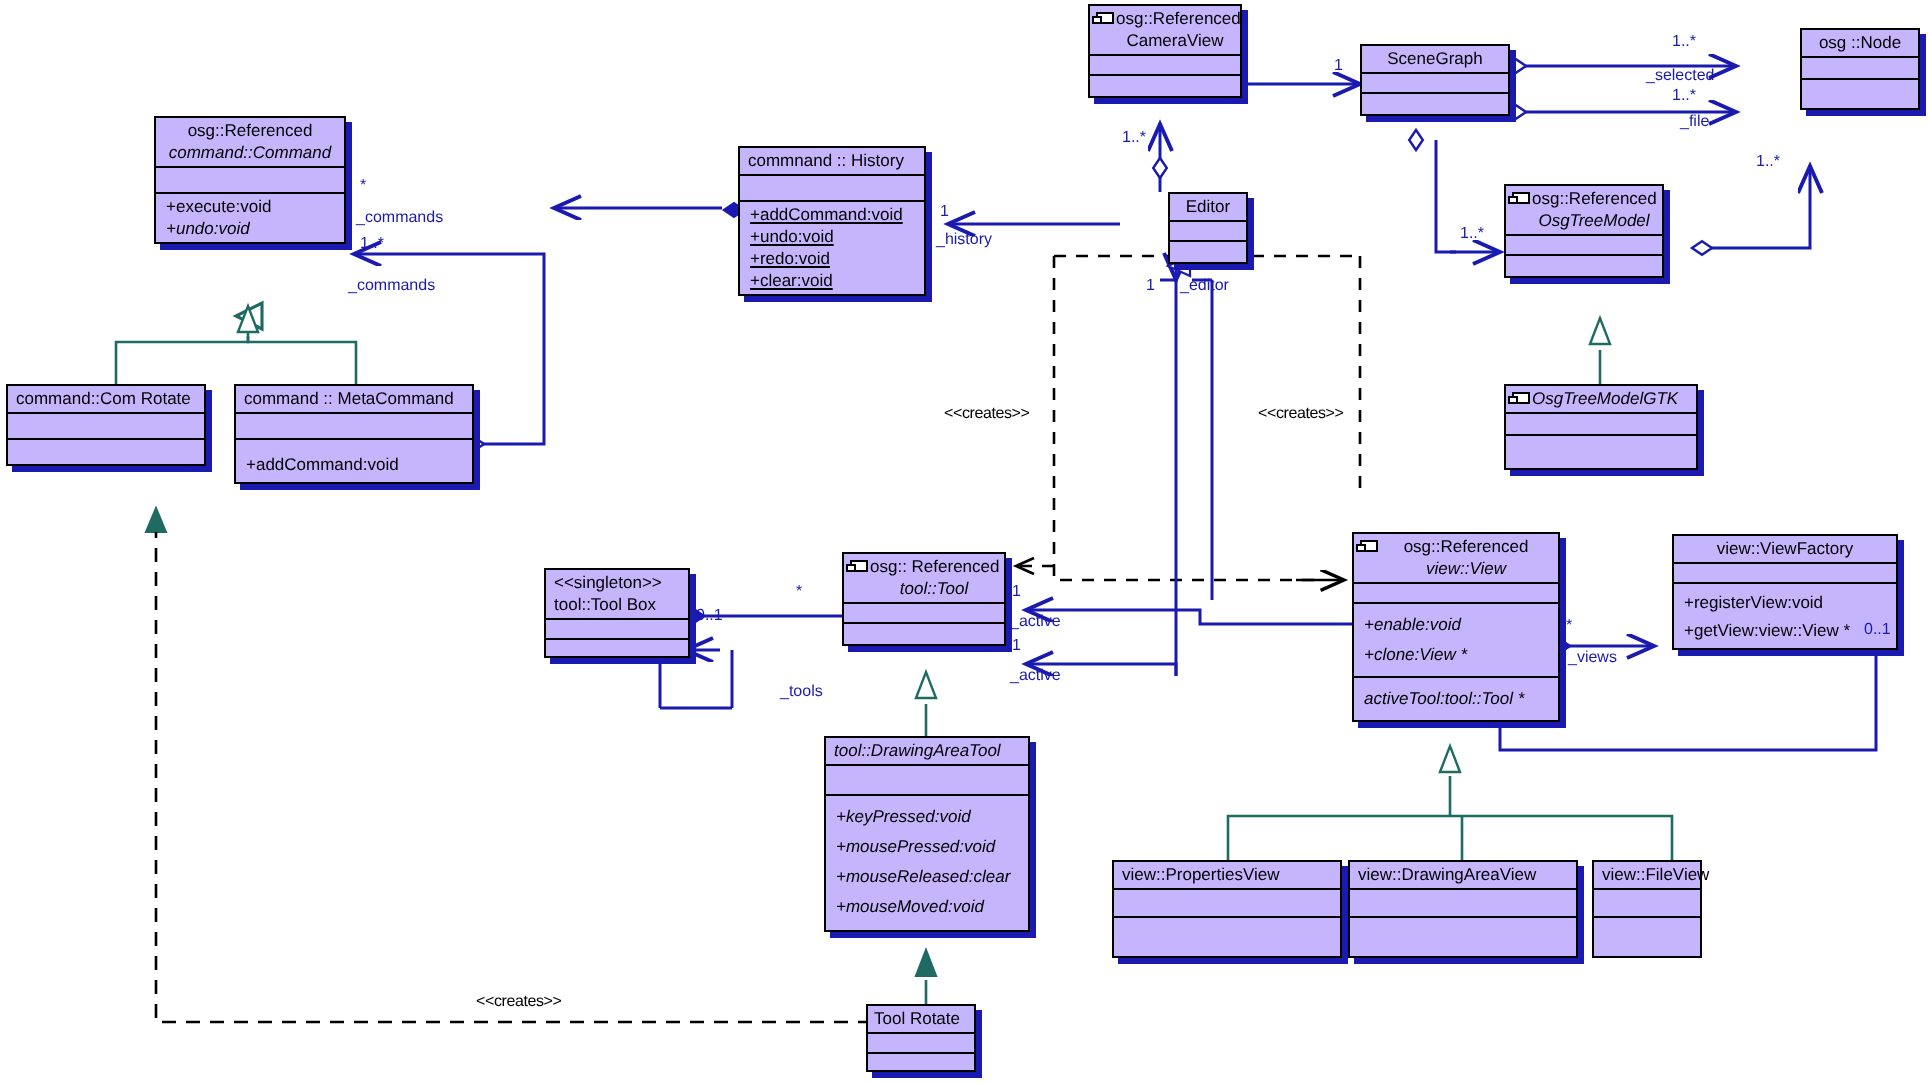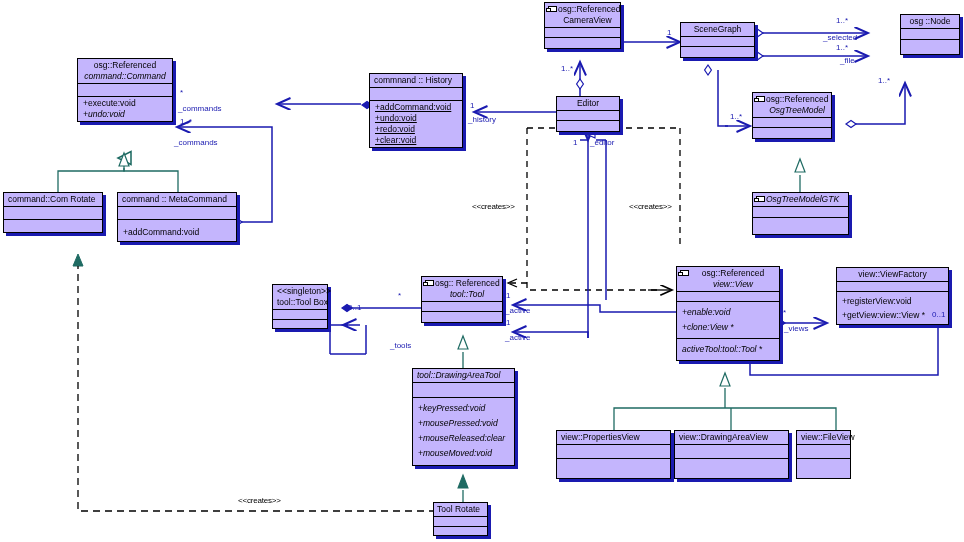--- a/index.html
+++ b/index.html
@@ -299,21 +299,21 @@
         <div class="emptyrow"></div>
       </div>
     <div class="sect ops">
       <div class="op und">+addCommand:void</div>
       <div class="op und">+undo:void</div>
       <div class="op und">+redo:void</div>
       <div class="op und">+clear:void</div>
     </div>
   </div>
 
-  <div class="uml" style="left:556px; top:96px; width:64px;">
+  <div class="uml" style="left:584px; top:96px; width:40px;">
     <div class="hdr">
       <div class="cname">Editor</div>
     </div>
     <div class="sect attrs">
         <div class="emptyrow" style="height:6px;"></div>
       </div>
     <div class="sect ops">
         <div class="emptyrow" style="height:8px;"></div>
       </div>
   </div>
@@ -376,21 +376,21 @@
       <div class="cname ital" style="text-align:left;">OsgTreeModelGTK</div>
     </div>
     <div class="sect attrs">
         <div class="emptyrow" style="height:8px;"></div>
       </div>
     <div class="sect ops">
         <div class="emptyrow" style="height:14px;"></div>
       </div>
   </div>
 
-  <div class="uml" style="left:272px; top:284px; width:56px;">
+  <div class="uml" style="left:272px; top:284px; width:73px;">
     <div class="hdr" style="padding-left:4px; text-align:left;">
       <div class="stereo" style="text-align:left;">&lt;&lt;singleton&gt;&gt;</div>
       <div class="cname" style="text-align:left;">tool::Tool Box</div>
     </div>
     <div class="sect attrs">
         <div class="emptyrow" style="height:6px;"></div>
       </div>
     <div class="sect ops">
         <div class="emptyrow" style="height:6px;"></div>
       </div>

